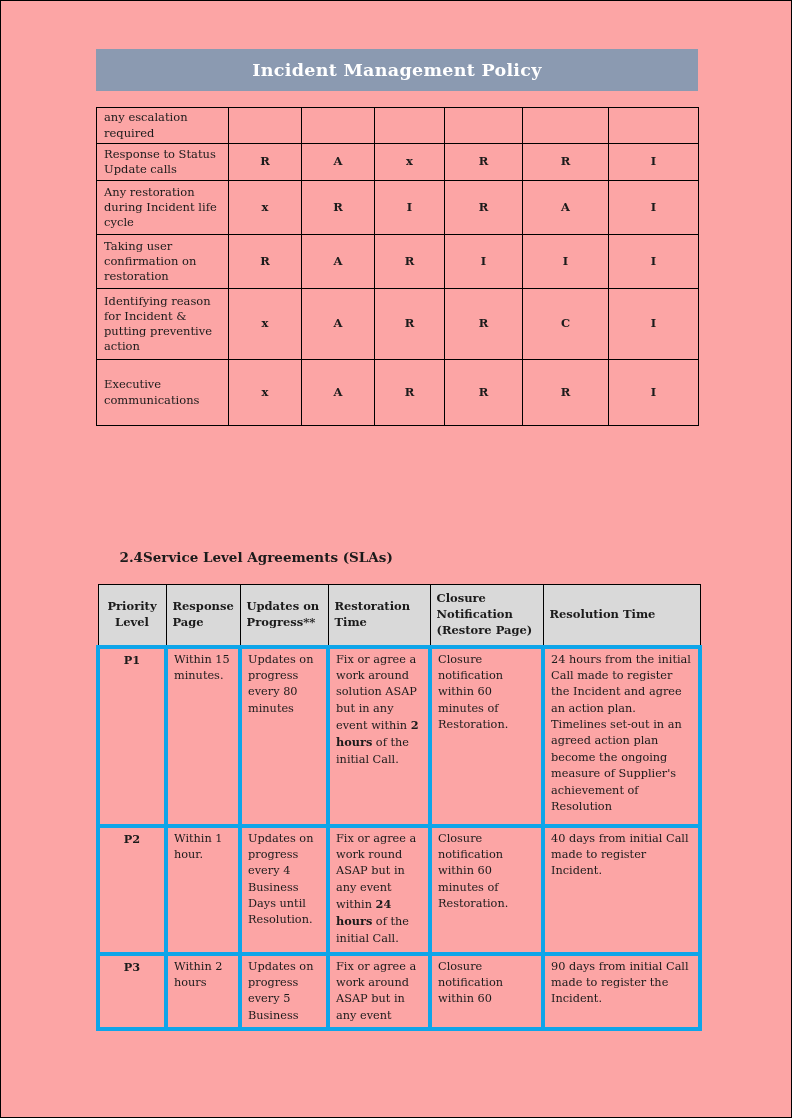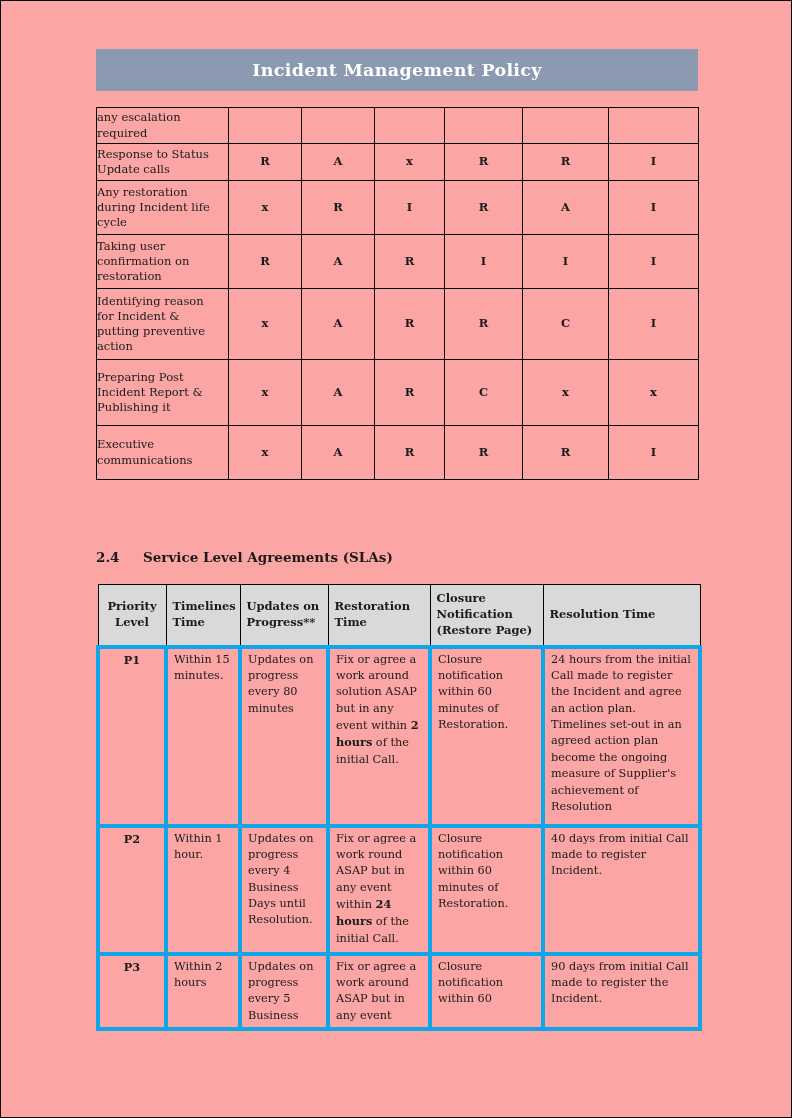--- a/index.html
+++ b/index.html
@@ -28,37 +28,37 @@
 
   
   .raci { position:absolute; left:95px; top:106px; width:602px; }
   .raci td {
     border:1px solid #000;
     font-size:11.5px; line-height:1.32;
     padding:2px 6px;
     vertical-align:middle;
     overflow:hidden;
   }
-  .raci td.raci-label { text-align:left; padding-left:0; }
+  .raci td.raci-label { text-align:left; padding-left:7px; }
   .raci td.raci-val  { text-align:center; font-weight:700; }
   .raci tr:nth-child(1){height:36px}
   .raci tr:nth-child(2){height:37px}
   .raci tr:nth-child(3){height:54px}
   .raci tr:nth-child(4){height:54px}
   .raci tr:nth-child(5){height:71px}
   .raci tr:nth-child(6){height:66px}
   .raci tr:nth-child(7){height:54px}
   .raci tr:nth-child(8){height:36px}
 
   
   .sec {
     position:absolute; left:95px; top:548px; width:602px;
     display:flex; font-weight:700; font-size:13.5px;
   }
-  .sec-num { width:47px; }
+  .sec-num { width:47px;text-align:right; }
 
   
   .sla { position:absolute; left:95px; top:583px; width:602px; }
   .sla th {
     border:1px solid #000;
     background:var(--table-header-bg,#d9d9d9);
     font-size:11.5px; font-weight:700;
     text-align:left; padding:3px 6px;
     vertical-align:middle; line-height:1.35;
   }
@@ -145,29 +145,20 @@
           <td class="raci-val">I</td>
         </tr>
         <tr>
           <td class="raci-label">Identifying reason for Incident &amp; putting preventive action</td>
           <td class="raci-val">x</td>
           <td class="raci-val">A</td>
           <td class="raci-val">R</td>
           <td class="raci-val">R</td>
           <td class="raci-val">C</td>
           <td class="raci-val">I</td>
-        </tr>
-        <tr>
-          <td class="raci-label">Preparing Post Incident Report &amp; Publishing it</td>
-          <td class="raci-val">x</td>
-          <td class="raci-val">A</td>
-          <td class="raci-val">R</td>
-          <td class="raci-val">C</td>
-          <td class="raci-val">x</td>
-          <td class="raci-val">x</td>
         </tr>
         <tr>
           <td class="raci-label">Executive communications</td>
           <td class="raci-val">x</td>
           <td class="raci-val">A</td>
           <td class="raci-val">R</td>
           <td class="raci-val">R</td>
           <td class="raci-val">R</td>
           <td class="raci-val">I</td>
         </tr>
@@ -184,21 +175,21 @@
       <col style="width:68px">
         <col style="width:74px">
         <col style="width:88px">
       <col style="width:102px">
         <col style="width:113px">
         <col style="width:157px">
     </colgroup>
     <thead>
       <tr id="sla-head">
           <th class="center">Priority Level</th>
-          <th>Timelines Time</th>
+          <th>Response Page</th>
           <th>Updates on Progress**</th>
           <th>Restoration Time</th>
           <th>Closure Notification (Restore Page)</th>
           <th>Resolution Time</th>
         </tr>
     </thead>
     <tbody id="sla-body">
         <tr>
           <td class="sla-priority">P1</td>
           <td>Within 15 minutes.</td>

